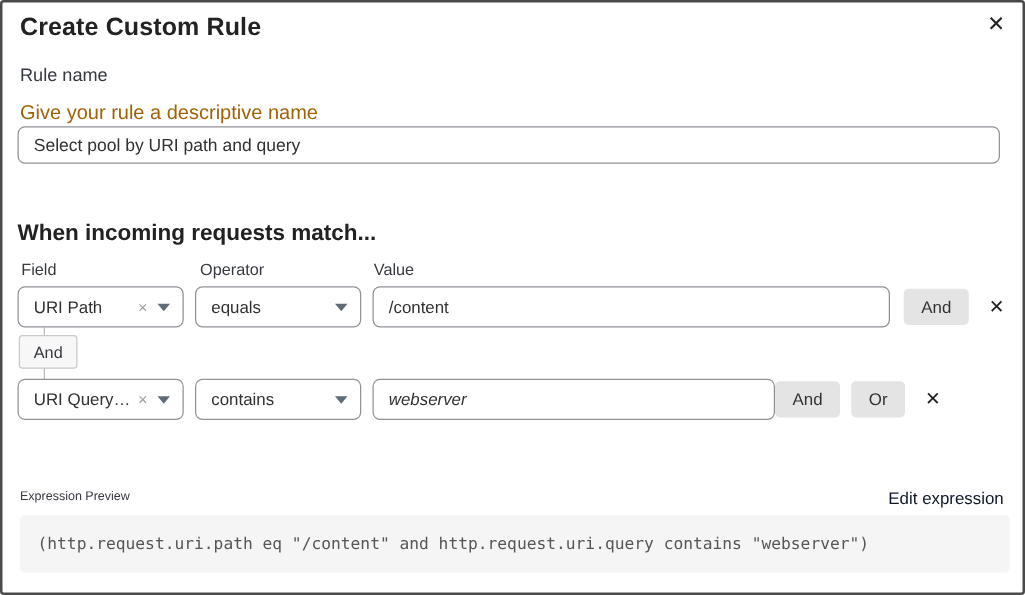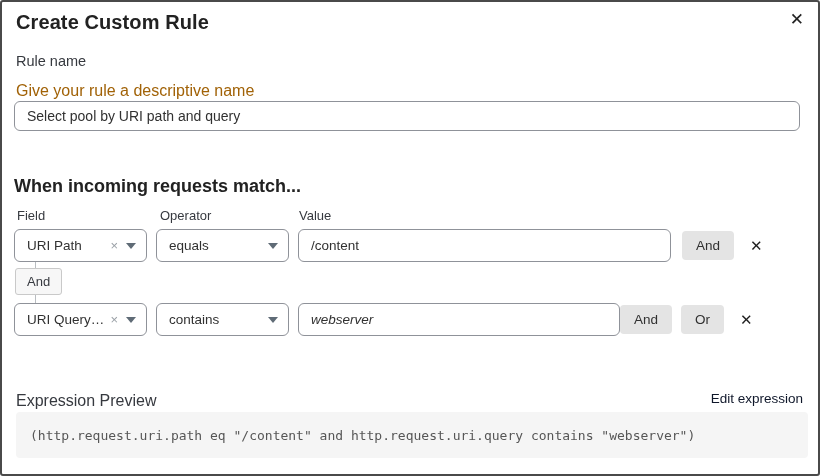--- a/index.html
+++ b/index.html
@@ -124,21 +124,21 @@
     height: 33px;
     border: 1px solid #8f9299;
     border-radius: 6px;
     font-family: "Liberation Sans", "DejaVu Sans", sans-serif;
     font-size: 13.5px;
     color: #313131;
     padding: 0 12px;
     outline: none;
     background: #fff;
   }
-  .value-w1 { width: 373px; margin-right: 11px; }
+  .value-w1 { width: 414px; margin-right: 11px; }
   .value-w2 { width: 322px; margin-right: 0; font-style: italic; }
 
   .logic-btn {
     height: 29px;
     background: #e4e4e4;
     border: none;
     border-radius: 4px;
     font-family: "Liberation Sans", "DejaVu Sans", sans-serif;
     font-size: 13.5px;
     color: #313131;
@@ -175,21 +175,21 @@
     color: #36393f;
     display: flex;
     align-items: center;
     padding: 0 11px;
     z-index: 2;
   }
 
   .expr-label {
     position: absolute;
     top: 390px; left: 14px;
-    font-size: 16px;
+    font-size: 10px;
     color: #36393f;
   }
   .expr-edit-link {
     position: absolute;
     top: 389px; right: 15px;
     font-size: 13.5px;
     color: #0f172a;
     cursor: pointer;
     text-decoration: none;
   }

